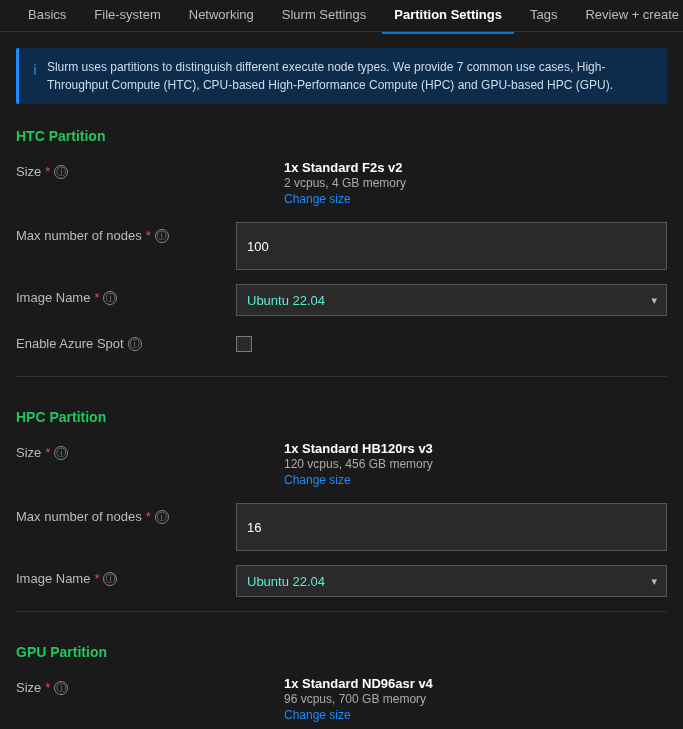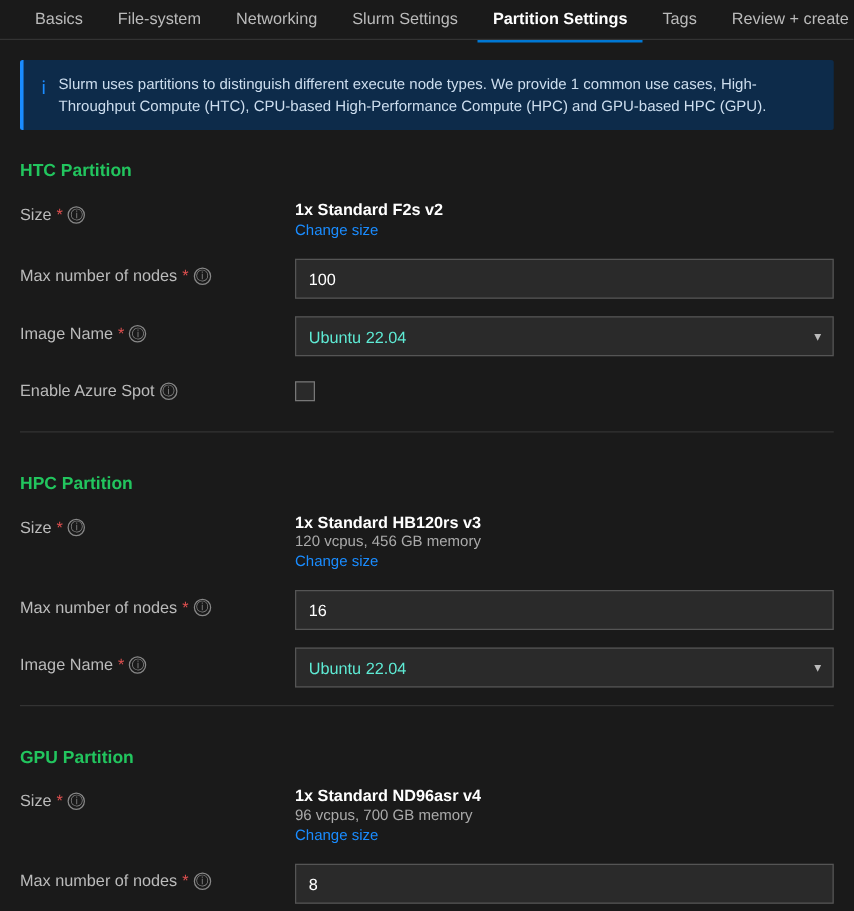--- a/index.html
+++ b/index.html
@@ -104,20 +104,21 @@
       cursor: pointer;
       flex-shrink: 0;
     }
     .form-control {
       flex: 1;
     }
 
     
     .size-display {
       padding: 2px 0;
+      margin-left: 48px;
     }
     .size-name {
       color: #ffffff;
       font-weight: 600;
       font-size: 13px;
     }
     .size-detail {
       color: #aaa;
       font-size: 12px;
       margin-top: 1px;
@@ -131,21 +132,21 @@
     }
 
     
     .text-input {
       width: 100%;
       background: #2a2a2a;
       border: 1px solid #555;
       color: #fff;
       padding: 5px 10px;
       font-size: 13px;
-      height: 32px;
+      height: 48px;
       outline: none;
       border-radius: 0;
     }
 
     
     .select-wrapper {
       position: relative;
       width: 100%;
     }
     .select-control {
@@ -196,34 +197,35 @@
   <div class="nav-item">File-system</div>
   <div class="nav-item">Networking</div>
   <div class="nav-item">Slurm Settings</div>
   <div class="nav-item active">Partition Settings</div>
   <div class="nav-item">Tags</div>
   <div class="nav-item">Review + create</div>
 </nav>
 
 <div class="info-banner">
   <span class="info-icon">ℹ</span>
-  <span class="info-text">Slurm uses partitions to distinguish different execute node types. We provide 1 common use cases, High-Throughput Compute (HTC), CPU-based High-Performance Compute (HPC) and GPU-based HPC (GPU).</span>
+  <span class="info-text">Slurm uses partitions to distinguish different execute node types. We provide 7 common use cases, High-Throughput Compute (HTC), CPU-based High-Performance Compute (HPC) and GPU-based HPC (GPU).</span>
 </div>
 
 <div class="section">
   <div class="section-title">HTC Partition</div>
 
   <div class="form-row">
     <div class="form-label">
       <span>Size</span>
       <span class="req">*</span>
       <span class="info-circle">ⓘ</span>
     </div>
     <div class="form-control size-display">
       <div class="size-name">1x Standard F2s v2</div>
+      <div class="size-detail">2 vcpus, 4 GB memory</div>
       <a class="change-size-link">Change size</a>
     </div>
   </div>
 
   <div class="form-row">
     <div class="form-label">
       <span>Max number of nodes</span>
       <span class="req">*</span>
       <span class="info-circle">ⓘ</span>
     </div>

